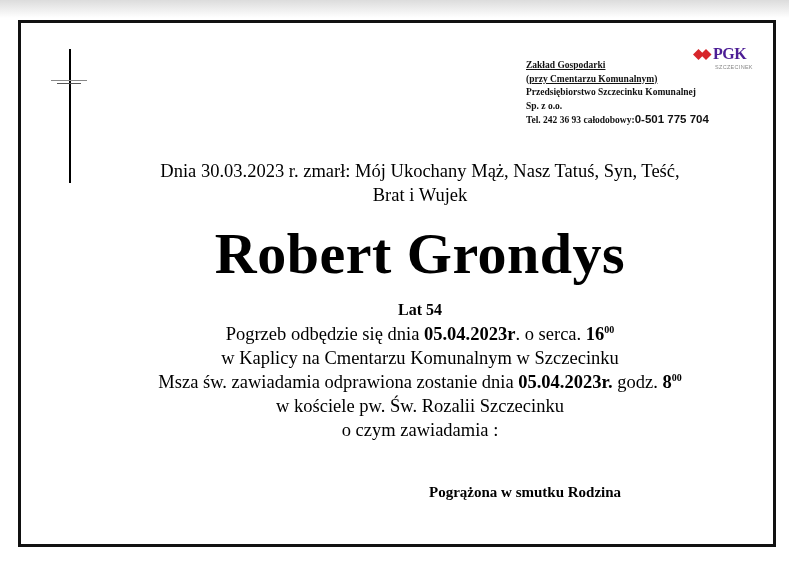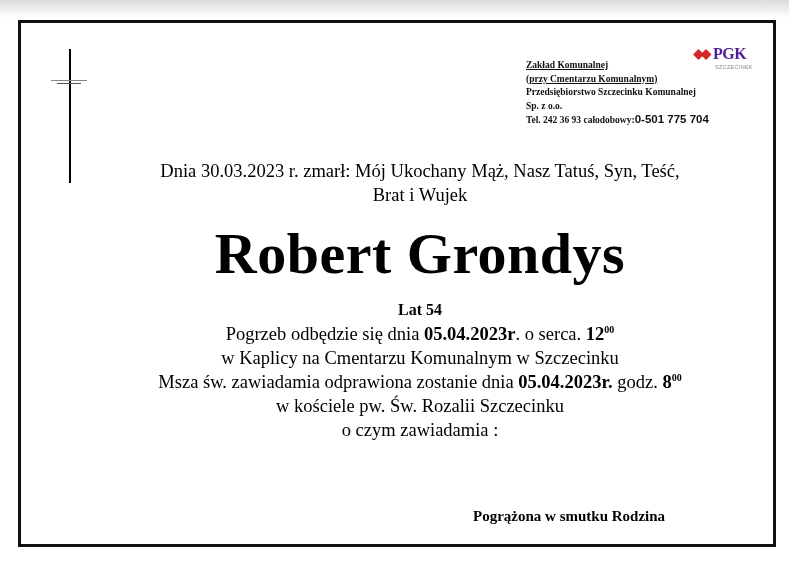--- a/index.html
+++ b/index.html
@@ -72,22 +72,22 @@
     }
     .age {
       top: 275px; font-size: 16px; font-weight: bold; line-height: 24px;
     }
     .details {
       top: 299px; font-size: 18.5px; line-height: 24px;
     }
     .details b { font-weight: bold; }
     .details sup { font-size: 10px; font-weight: bold; vertical-align: 7px; line-height: 0; }
     .signature {
-      position: absolute; left: 452px; top: 461px;
-      font-size: 15px; font-weight: bold; margin-top: 24px;
+      position: absolute; left: 408px; top: 461px;
+      font-size: 15px; font-weight: bold;
     }
   </style>
 </head>
 <body>
 
 <div class="top-fade"></div>
 
 <div class="card">
 
   <div>
@@ -101,41 +101,41 @@
     <svg class="diamonds" width="20" height="11" viewBox="0 0 20 11">
       <polygon points="5.5,0 11,5.5 5.5,11 0,5.5" fill="#d7262b"></polygon>
       <polygon points="13,0 18.5,5.5 13,11 7.5,5.5" fill="#d7262b"></polygon>
     </svg>
     <span class="pgk">PGK</span>
     <span class="sub">SZCZECINEK</span>
   </div>
 
   <div class="company">
     <div style="height:2px"></div>
-    <div class="u">Zakład Komunalnej</div>
+    <div class="u">Zakład Gospodarki</div>
     <div class="u">(przy Cmentarzu Komunalnym)</div>
     <div>Przedsiębiorstwo Szczecinku Komunalnej</div>
     <div>Sp. z o.o.</div>
     <div>
       <span>Tel. 242 36 93  całodobowy:</span><span class="phone-big">0-501 775 704</span>
     </div>
   </div>
 
   <div class="center-block intro">
     <div>Dnia 30.03.2023 r. zmarł: Mój Ukochany Mąż, Nasz Tatuś, Syn, Teść,</div>
     <div>Brat i Wujek</div>
   </div>
 
   <div class="center-block name">Robert Grondys</div>
 
   <div class="center-block age">Lat 54</div>
 
   <div class="center-block details">
     <div>
-      <span>Pogrzeb odbędzie się dnia </span><b>05.04.2023r</b><span>. o serca. </span><b>12</b><sup>00</sup>
+      <span>Pogrzeb odbędzie się dnia </span><b>05.04.2023r</b><span>. o serca. </span><b>16</b><sup>00</sup>
     </div>
     <div>w Kaplicy na Cmentarzu Komunalnym w Szczecinku</div>
     <div>
       <span>Msza św. zawiadamia odprawiona zostanie dnia </span><b>05.04.2023r.</b><span> godz. </span><b>8</b><sup>00</sup>
     </div>
     <div>w kościele pw. Św. Rozalii Szczecinku</div>
     <div>o czym zawiadamia :</div>
   </div>
 
   <div class="signature">Pogrążona w smutku Rodzina</div>

